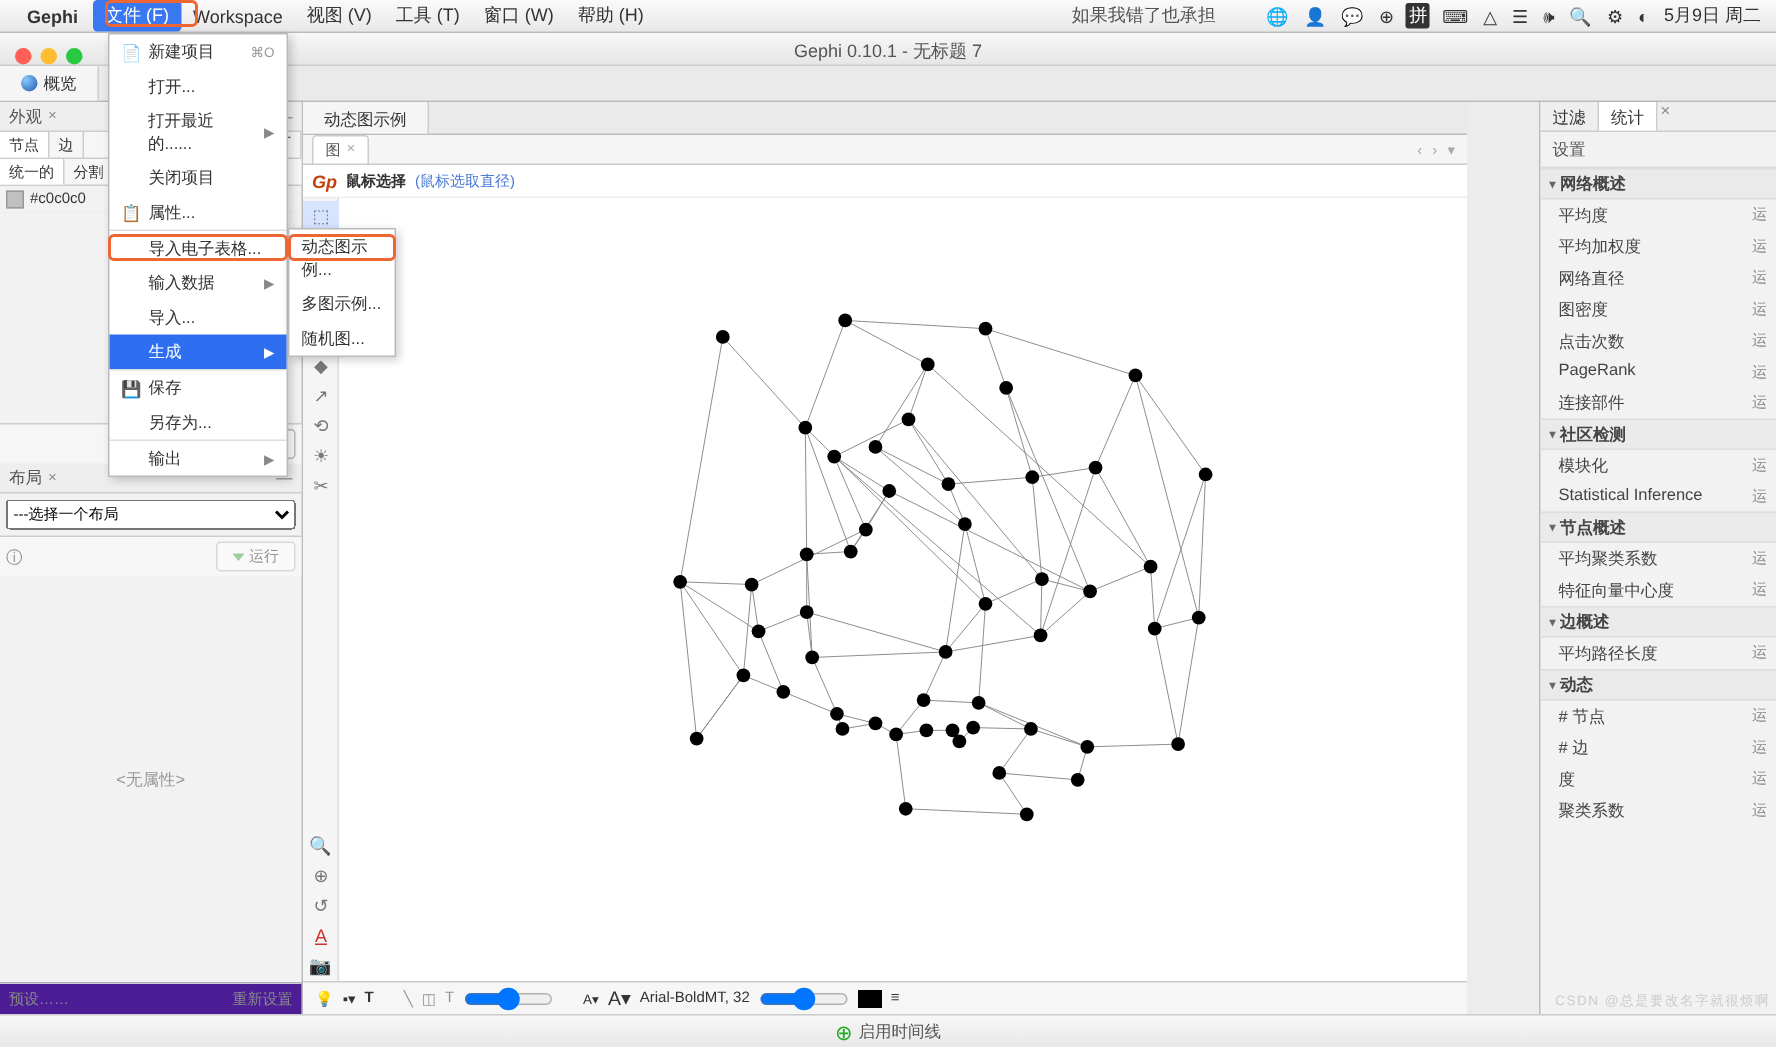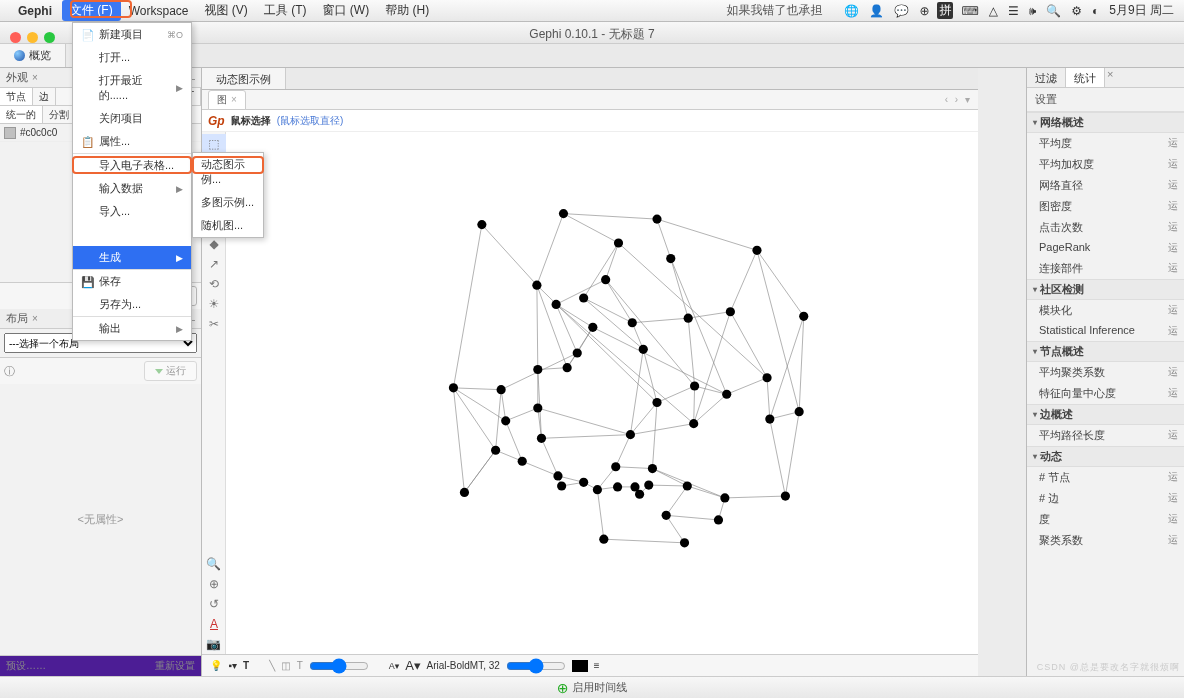--- a/index.html
+++ b/index.html
@@ -65,21 +65,21 @@
 .stat-section::before { content:"▾"; font-size:8px; color:#666; }
 .stat-item { display:flex; justify-content:space-between; padding:3px 6px 3px 12px; font-size:11px; color:#444; }
 .stat-item .runbtn { color:#888; font-size:10px; }
 .timeline { position:absolute; bottom:0; left:0; right:0; height:22px; background:linear-gradient(#f7f7f7,#e8e8e8); border-top:1px solid #ccc; display:flex; align-items:center; justify-content:center; font-size:11px; color:#555; gap:4px; }
 .timeline .plus { color:#2a2; font-size:14px; }
 .watermark { position:absolute; right:4px; bottom:24px; color:#ccc; font-size:9px; letter-spacing:1px; pointer-events:none;}
 
 .dropdown { position:absolute; top:22px; left:72px; width:120px; background:#fff; border:1px solid #bbb; box-shadow:2px 2px 6px rgba(0,0,0,.2); z-index:100; font-size:11px; }
 .dropdown .ditem { padding:4px 8px; display:flex; align-items:center; gap:6px; cursor:default; }
 .dropdown .ditem.sep { border-top:1px solid #ddd; }
-.dropdown .ditem.highlight { background:#2e6ff2; color:#fff;margin-top:23px; }
+.dropdown .ditem.highlight { background:#2e6ff2; color:#fff; }
 .dropdown .arrow { margin-left:auto; font-size:9px; color:#888; }
 .dropdown .ditem.highlight .arrow { color:#fff; }
 .dropdown .kb { margin-left:auto; font-size:9px; color:#999;}
 .submenu { position:absolute; top:152px; left:192px; width:72px; background:#fff; border:1px solid #bbb; box-shadow:2px 2px 6px rgba(0,0,0,.2); z-index:101; font-size:11px; }
 .submenu .ditem { padding:4px 8px; cursor:default; }
 .file-redbox { position:absolute; top:0px; left:70px; width:62px; height:18px; border:2px solid #e63; border-radius:4px; pointer-events:none; z-index:200;}
 .gen-redbox { position:absolute; top:156px; left:72px; width:120px; height:18px; border:2px solid #e63; border-radius:4px; pointer-events:none; z-index:200;}
 .dyn-redbox { position:absolute; top:156px; left:192px; width:72px; height:18px; border:2px solid #e63; border-radius:4px; pointer-events:none; z-index:200;}
 .menuicon { width:12px; height:12px; display:inline-block; }
 </style>
@@ -89,21 +89,21 @@
 <div class="menubar">
   <span class="apple"></span>
   <span class="apptitle">Gephi</span>
   <span class="mitem open">文件 (F)</span>
   <span class="mitem">Workspace</span>
   <span class="mitem">视图 (V)</span>
   <span class="mitem">工具 (T)</span>
   <span class="mitem">窗口 (W)</span>
   <span class="mitem">帮助 (H)</span>
   <span class="spacer"></span>
-  <span style="color:#555;margin-right:20px;">如果我错了也承担</span>
+  <span style="color:#555;margin-right:32px;">如果我错了也承担</span>
   <div class="right">
     <span>🌐</span>
     <span>👤</span>
     <span>💬</span>
     <span>⊕</span>
     <span style="background:#333;color:#fff;padding:0 2px;border-radius:2px;">拼</span>
     <span>⌨</span>
     <span>△</span>
     <span>☰</span>
     <span>🕪</span>

